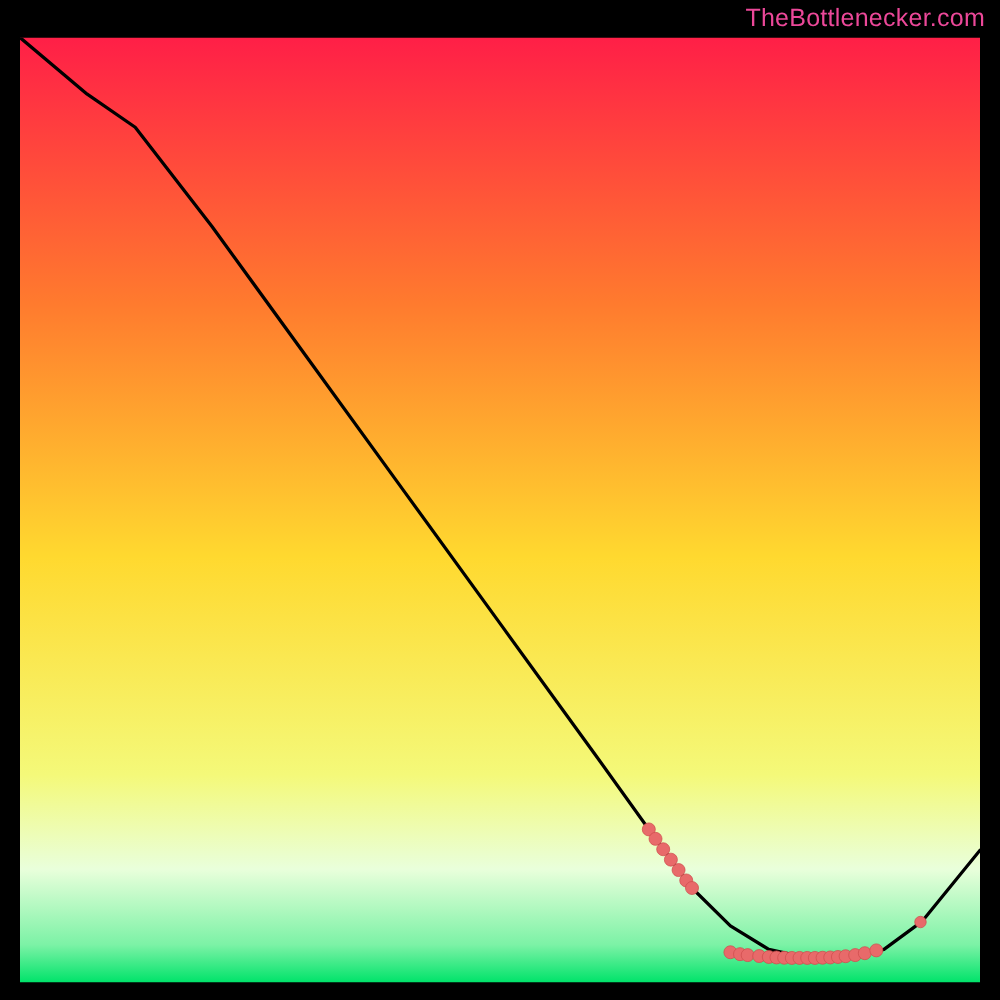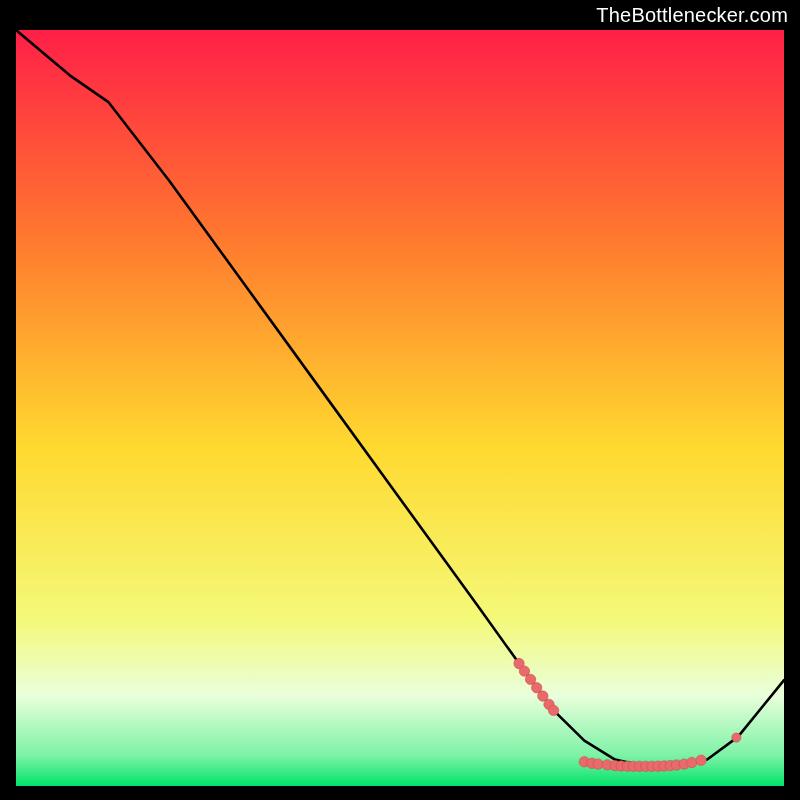--- a/index.html
+++ b/index.html
@@ -14,21 +14,21 @@
   .container {
     position: relative;
     width: 800px;
     height: 800px;
     background: #000000;
   }
   .attribution {
     position: absolute;
     top: 4px;
     right: 12px;
-    color: #ffffff;
+    color: #ec4899;
     font-size: 20px;
     font-weight: 500;
     letter-spacing: 0.2px;
   }
   .plot-frame {
     position: absolute;
     left: 16px;
     top: 30px;
     width: 768px;
     height: 756px;

